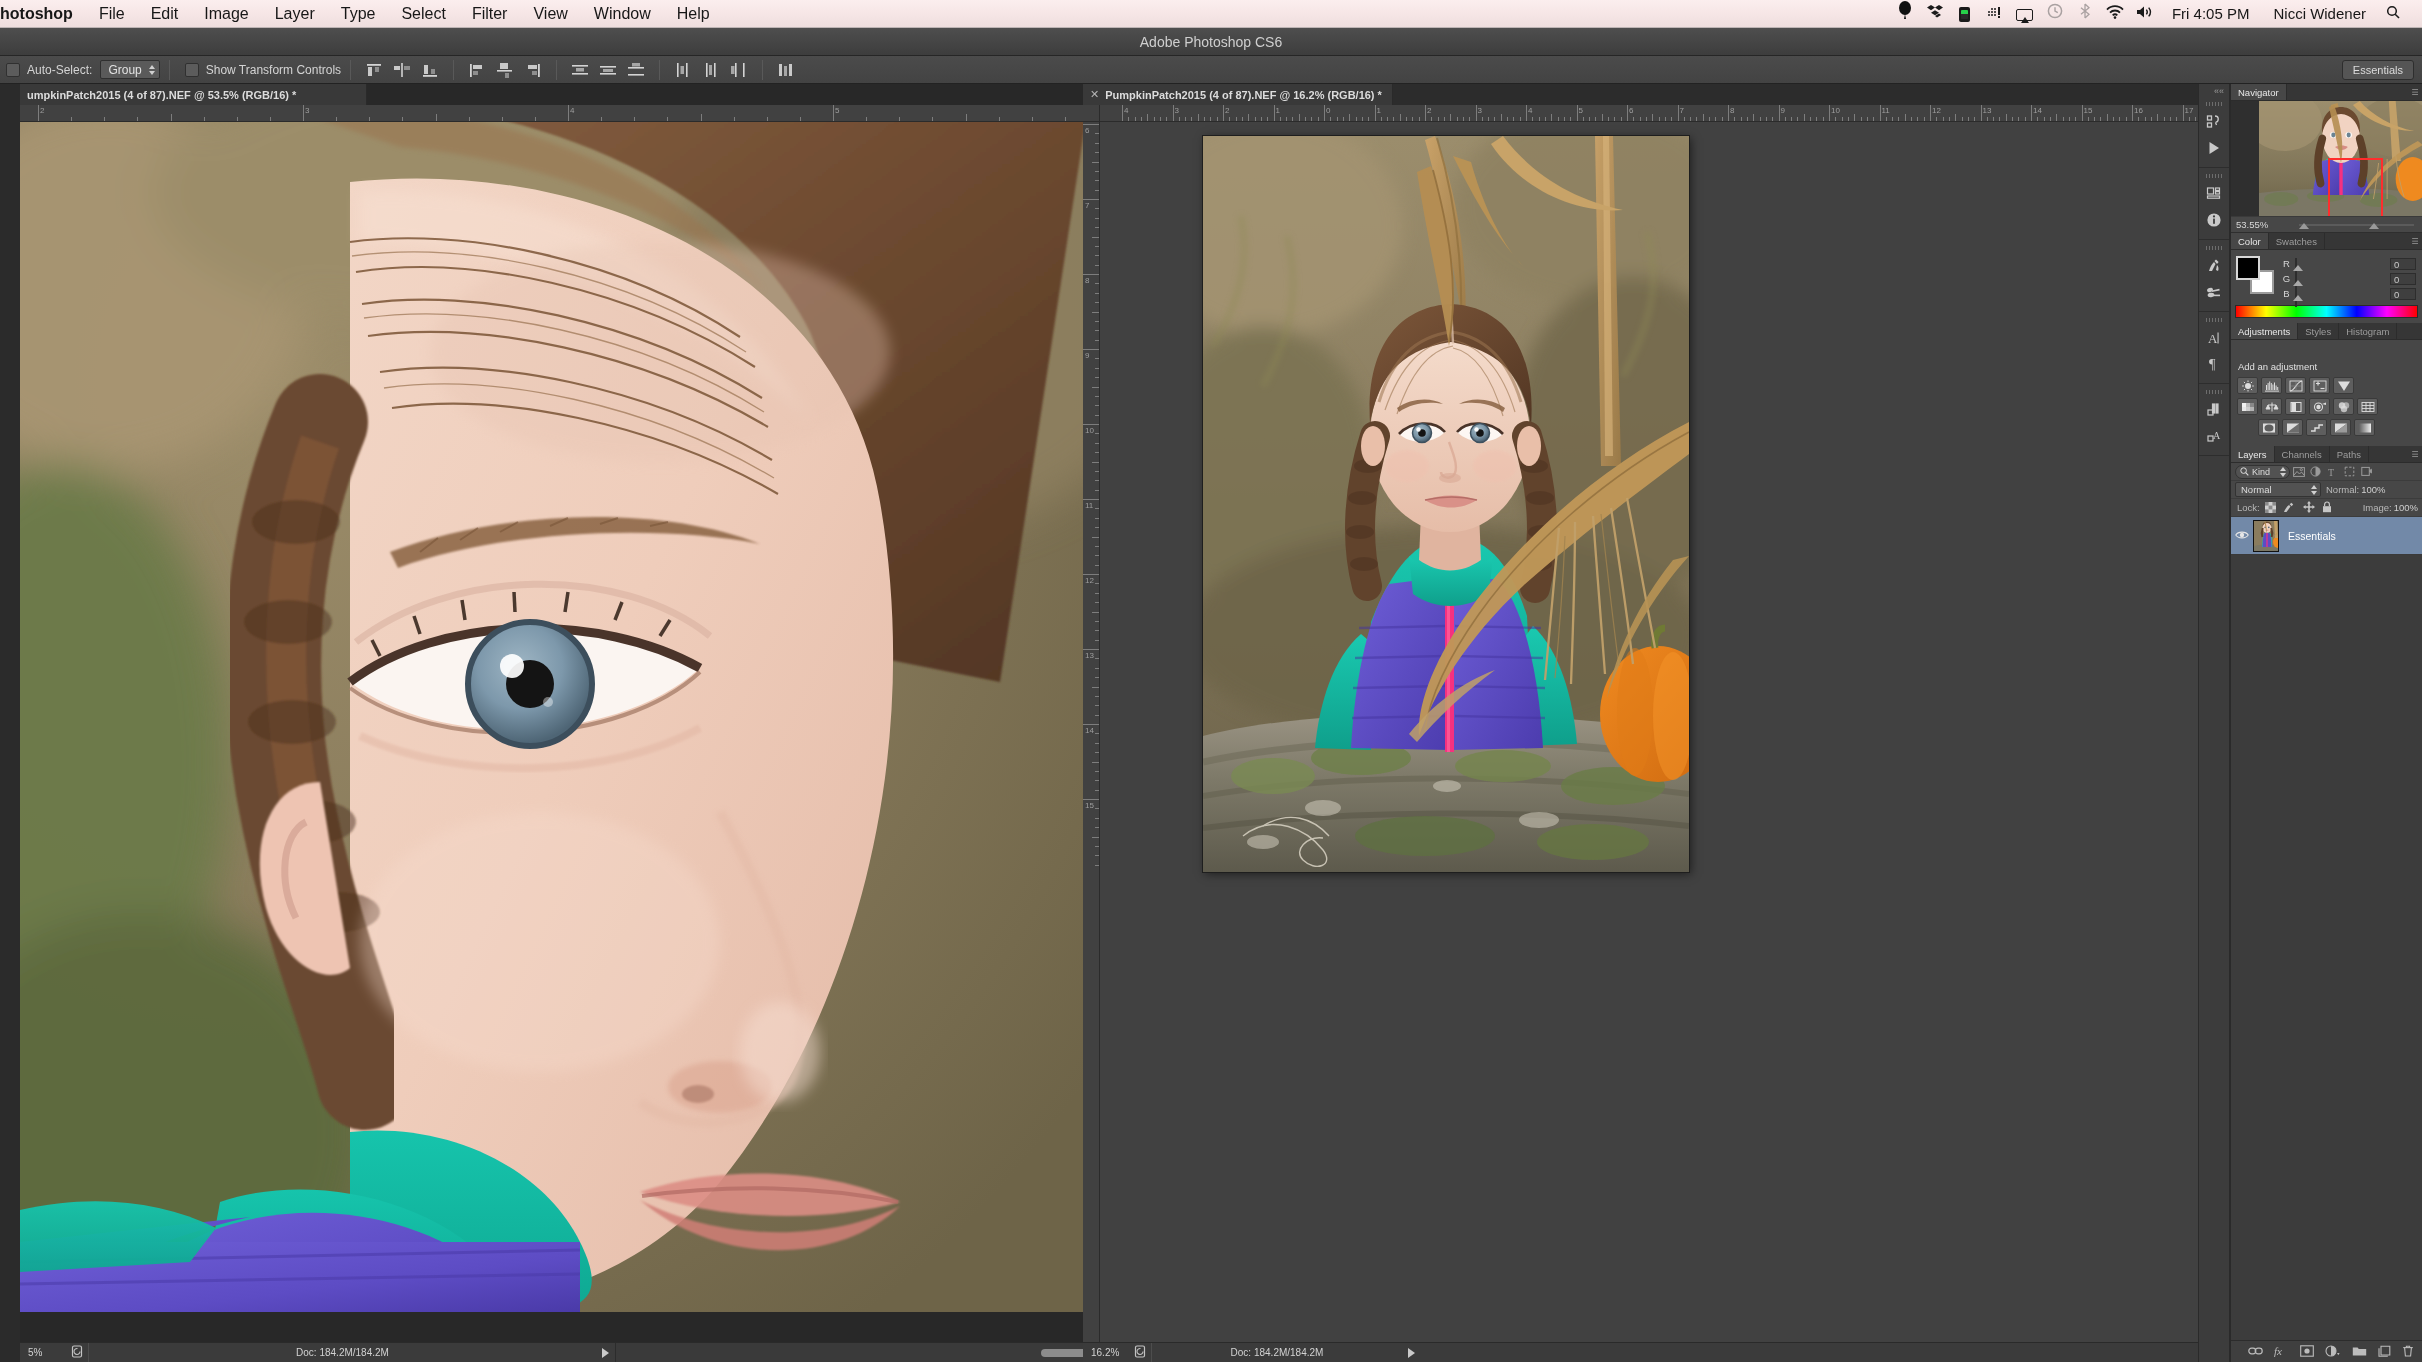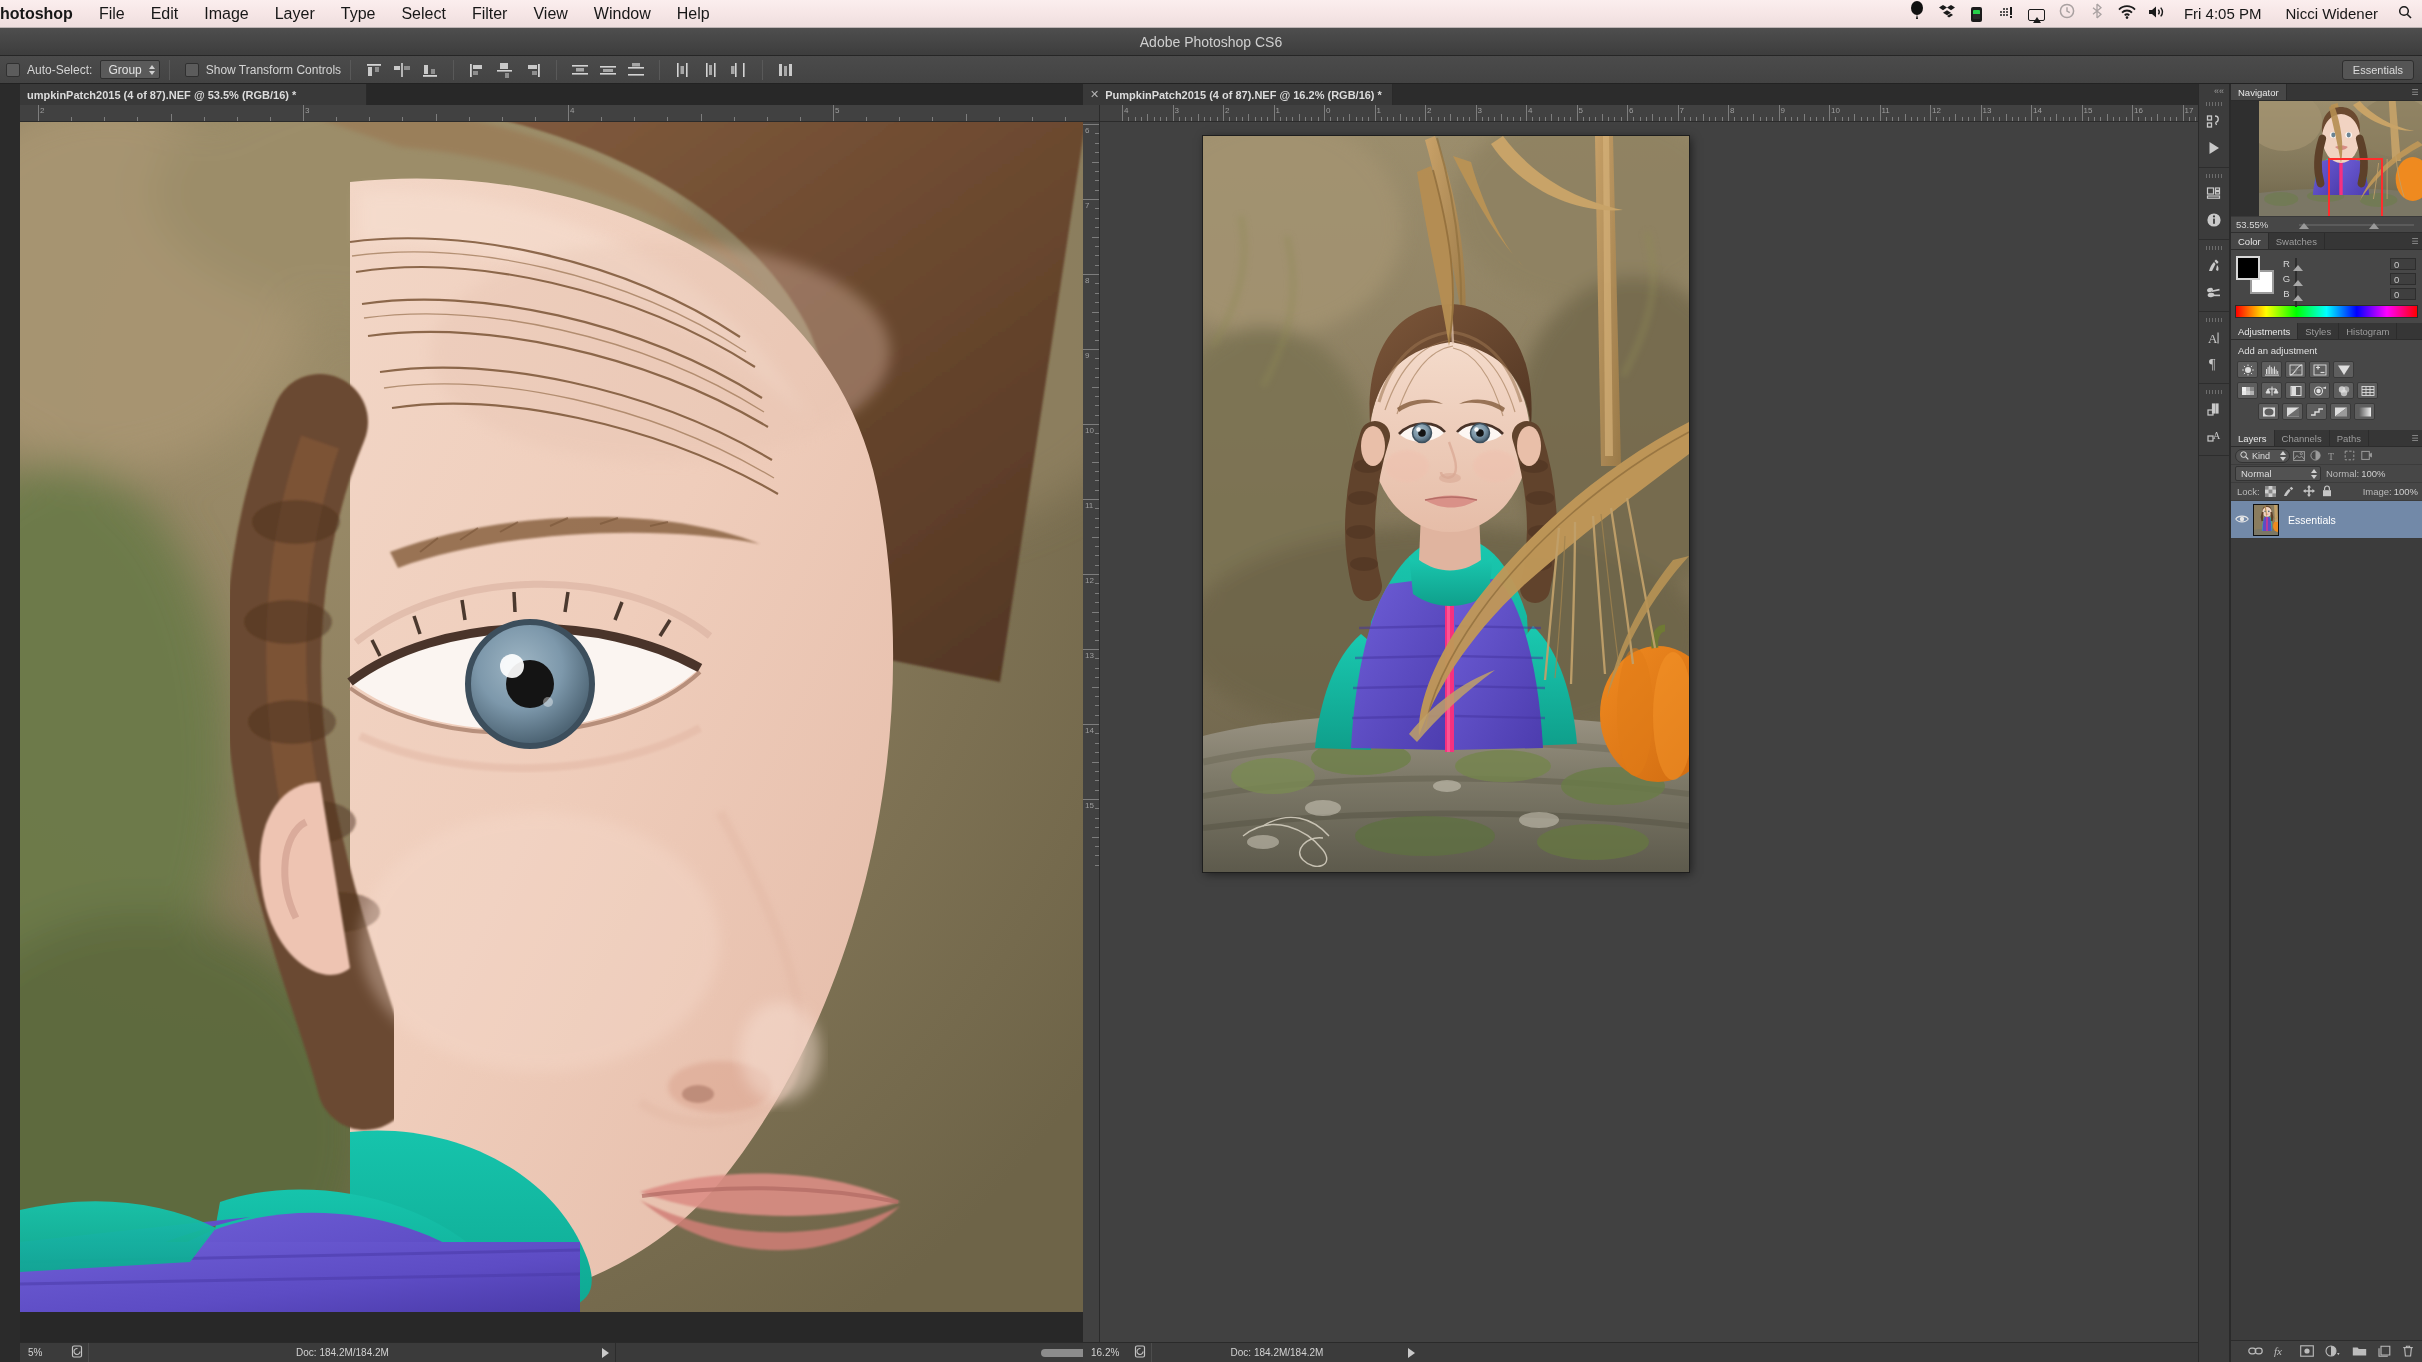--- a/index.html
+++ b/index.html
@@ -7,21 +7,21 @@
     font-family:"Liberation Sans", sans-serif; -webkit-font-smoothing:antialiased; }
 
   
   #macbar{ position:absolute; left:0; top:0; width:2422px; height:28px;
     background:linear-gradient(180deg,#fbeeee 0%,#f6e6e6 50%,#eedede 100%);
     border-bottom:1px solid #bdb4b4; display:flex; align-items:center; z-index:50; }
   #macbar .mitem{ font-size:16px; color:#171717; padding:0 13px; line-height:28px;
     white-space:nowrap; }
   #macbar .mitem.bold{ font-weight:bold; padding-left:0; }
   #macbar-right{ margin-left:auto; display:flex; align-items:center; height:28px;
-    padding-right:2px; }
+    padding-right:14px; }
   #macbar-right .sicon{ width:30px; text-align:center; font-size:15px; color:#1a1a1a;
     line-height:28px; }
   #macbar-right .sicon.dim{ color:#a9a1a1; }
   #macbar-right .stext{ font-size:15px; color:#171717; padding:0 12px; line-height:28px;
     white-space:nowrap; }
   .drive-ic{ display:inline-block; width:11px; height:15px; background:#1b1b1b;
     border-radius:2px; position:relative; top:3px; }
   .drive-ic:after{ content:""; position:absolute; left:2px; top:3px; width:7px; height:9px;
     background:linear-gradient(180deg,#27d14a 0%,#27d14a 45%,#2a2a2a 45%); border-radius:1px; }
   .airplay-ic{ display:inline-block; width:17px; height:12px; border:1.6px solid #1a1a1a;
@@ -111,21 +111,21 @@
   .rslider{ position:absolute; left:-2px; top:6px; width:0; height:0;
     border-left:5px solid transparent; border-right:5px solid transparent;
     border-bottom:6px solid #a8a8a8; }
   .rgbval{ font-size:9.5px; color:#c9c9c9; background:#3f3f3f; border:1px solid #2d2d2d;
     width:26px; height:12px; line-height:11px; text-align:left; padding-left:3px; }
   #colorspec{ height:13px; margin:4px 4px 0; border:1px solid #2b2b2b;
     background:linear-gradient(90deg,#ff0000,#ffff00,#00ff00,#00ffff,#0000ff,#ff00ff,#ff0000);
     clear:both; }
 
   
-  #adjbody{ padding:4px 6px 6px; }
+  #adjbody{ padding:20px 6px 6px; }
   #adjbody .hdr{ font-size:9.5px; color:#e0e0e0; margin:1px 0 5px 1px; }
   .adjrow{ display:flex; gap:3px; margin-bottom:4px; }
   .adjicon{ width:21px; height:17px; background:#5e5e5e; border:1px solid #3a3a3a;
     border-radius:2px; display:flex; align-items:center; justify-content:center; }
   .adjicon svg{ display:block; }
 
   
   #layersbody{ }
   .lrow{ height:18px; display:flex; align-items:center; padding:0 4px;
     border-bottom:1px solid #3c3c3c; }

